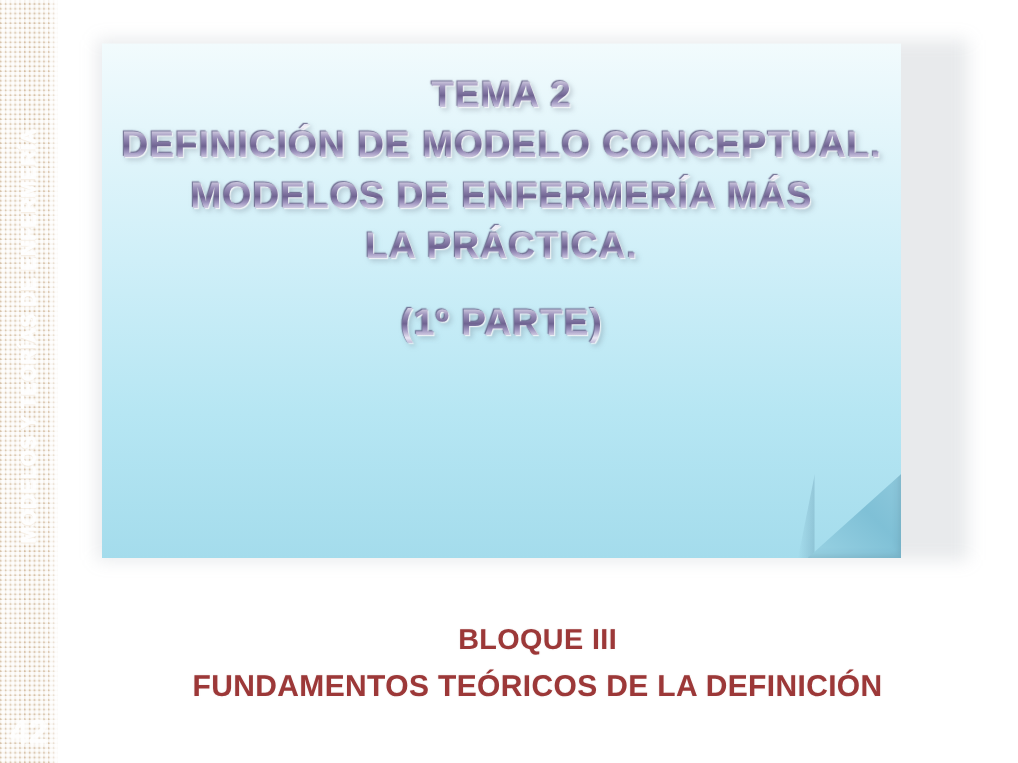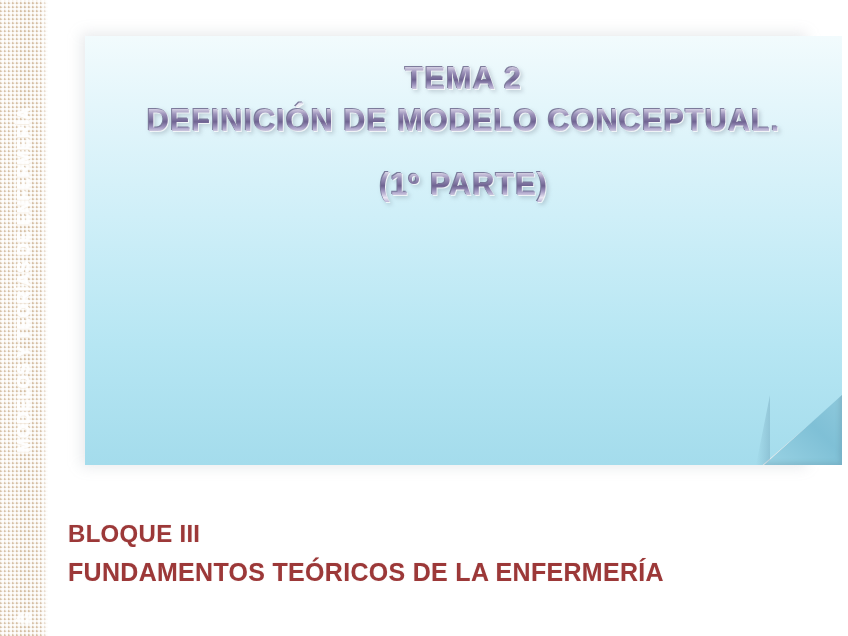--- a/index.html
+++ b/index.html
@@ -76,34 +76,33 @@
   }
 
   #page-number {
     position: absolute;
     left: 0;
     bottom: 10px;
     width: 48px;
     text-align: center;
     font-family: "Liberation Sans", sans-serif;
     font-weight: bold;
-    font-size: 15px;
+    font-size: 28px;
     color: #ffffff;
     text-shadow: 0 0 3px rgba(255,255,255,0.95), 0 1px 0 rgba(255,255,255,0.8);
     opacity: 0.9;
   }
 
   
   #content-box-wrap {
     position: absolute;
     left: 85px;
     top: 36px;
-    width: 741px;
+    width: 666px;
     height: 429px;
-    padding-left: 16px;
   }
 
   #content-box-shadow {
     position: absolute;
     left: -4px;
     top: -3px;
     width: 726px;
     height: 434px;
     background: rgba(120,130,140,0.17);
     filter: blur(7px);
@@ -184,21 +183,21 @@
   .wordart-sub {
     margin-top: 22px;
   }
 
   
   #bottom-block {
     position: absolute;
     left: 48px;
     right: 0;
     top: 515px;
-    text-align: left;
+    text-align: center;
     padding: 0 20px;
   }
 
   .bottom-line {
     font-family: "Liberation Sans", sans-serif;
     font-weight: bold;
     font-size: 24px;
     line-height: 38px;
     color: #9c3838;
     letter-spacing: 0.3px;
@@ -225,22 +224,24 @@
 
   <div id="content-box-wrap">
     <div id="content-box-shadow"></div>
     <div id="content-box"></div>
     <div id="folded-corner-shadow"></div>
     <div id="folded-corner"></div>
 
     <div id="title-block">
       <p class="wordart">TEMA 2</p>
       <p class="wordart">DEFINICIÓN DE MODELO CONCEPTUAL.</p>
+      <p class="wordart">MODELOS DE ENFERMERÍA MÁS</p>
+      <p class="wordart">LA PRÁCTICA.</p>
       <p class="wordart wordart-sub">(1º PARTE)</p>
     </div>
   </div>
 
   <div id="bottom-block">
     <p class="bottom-line">BLOQUE III</p>
-    <p class="bottom-line second">FUNDAMENTOS TEÓRICOS DE LA ENFERMERÍA</p>
+    <p class="bottom-line second">FUNDAMENTOS TEÓRICOS DE LA DEFINICIÓN</p>
   </div>
 
 </div>
 
 </body></html>

